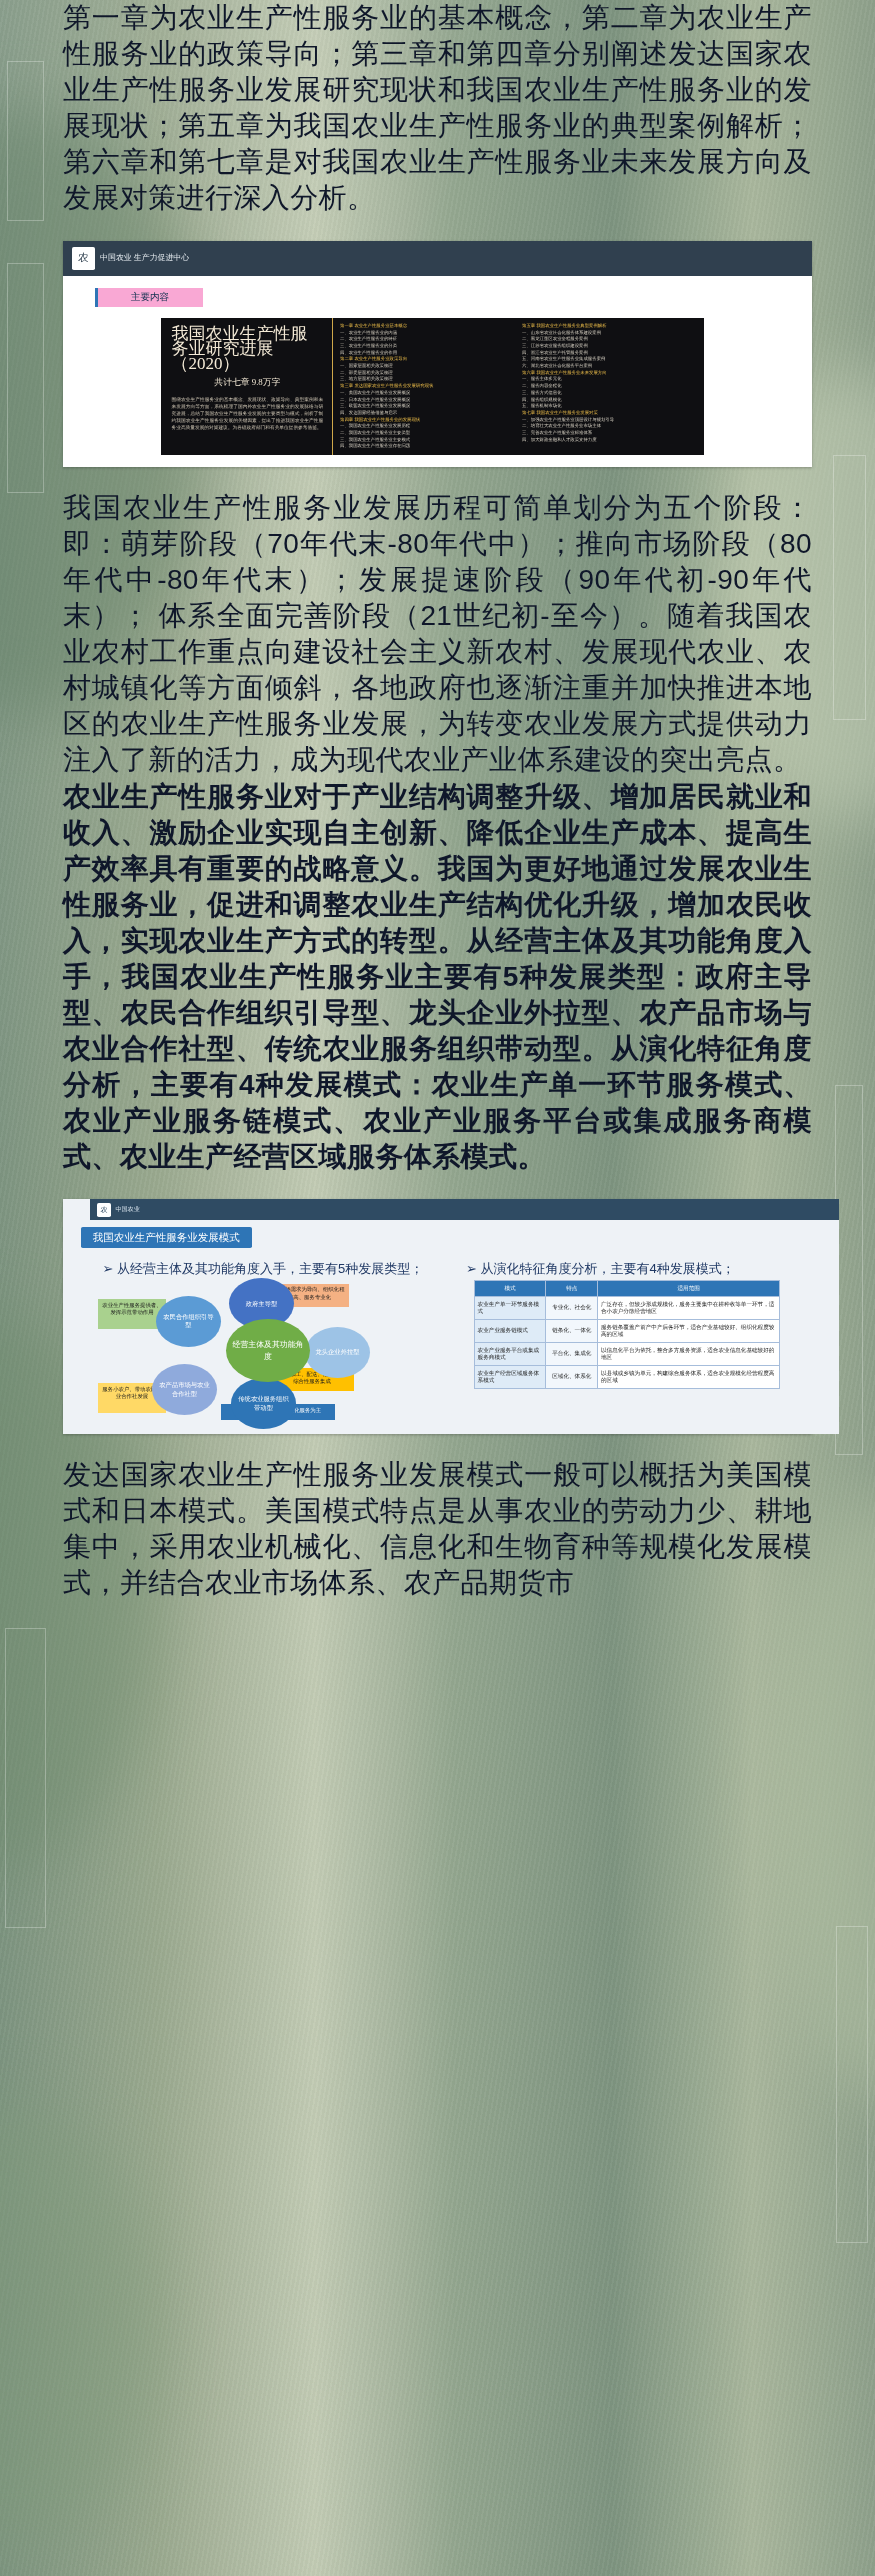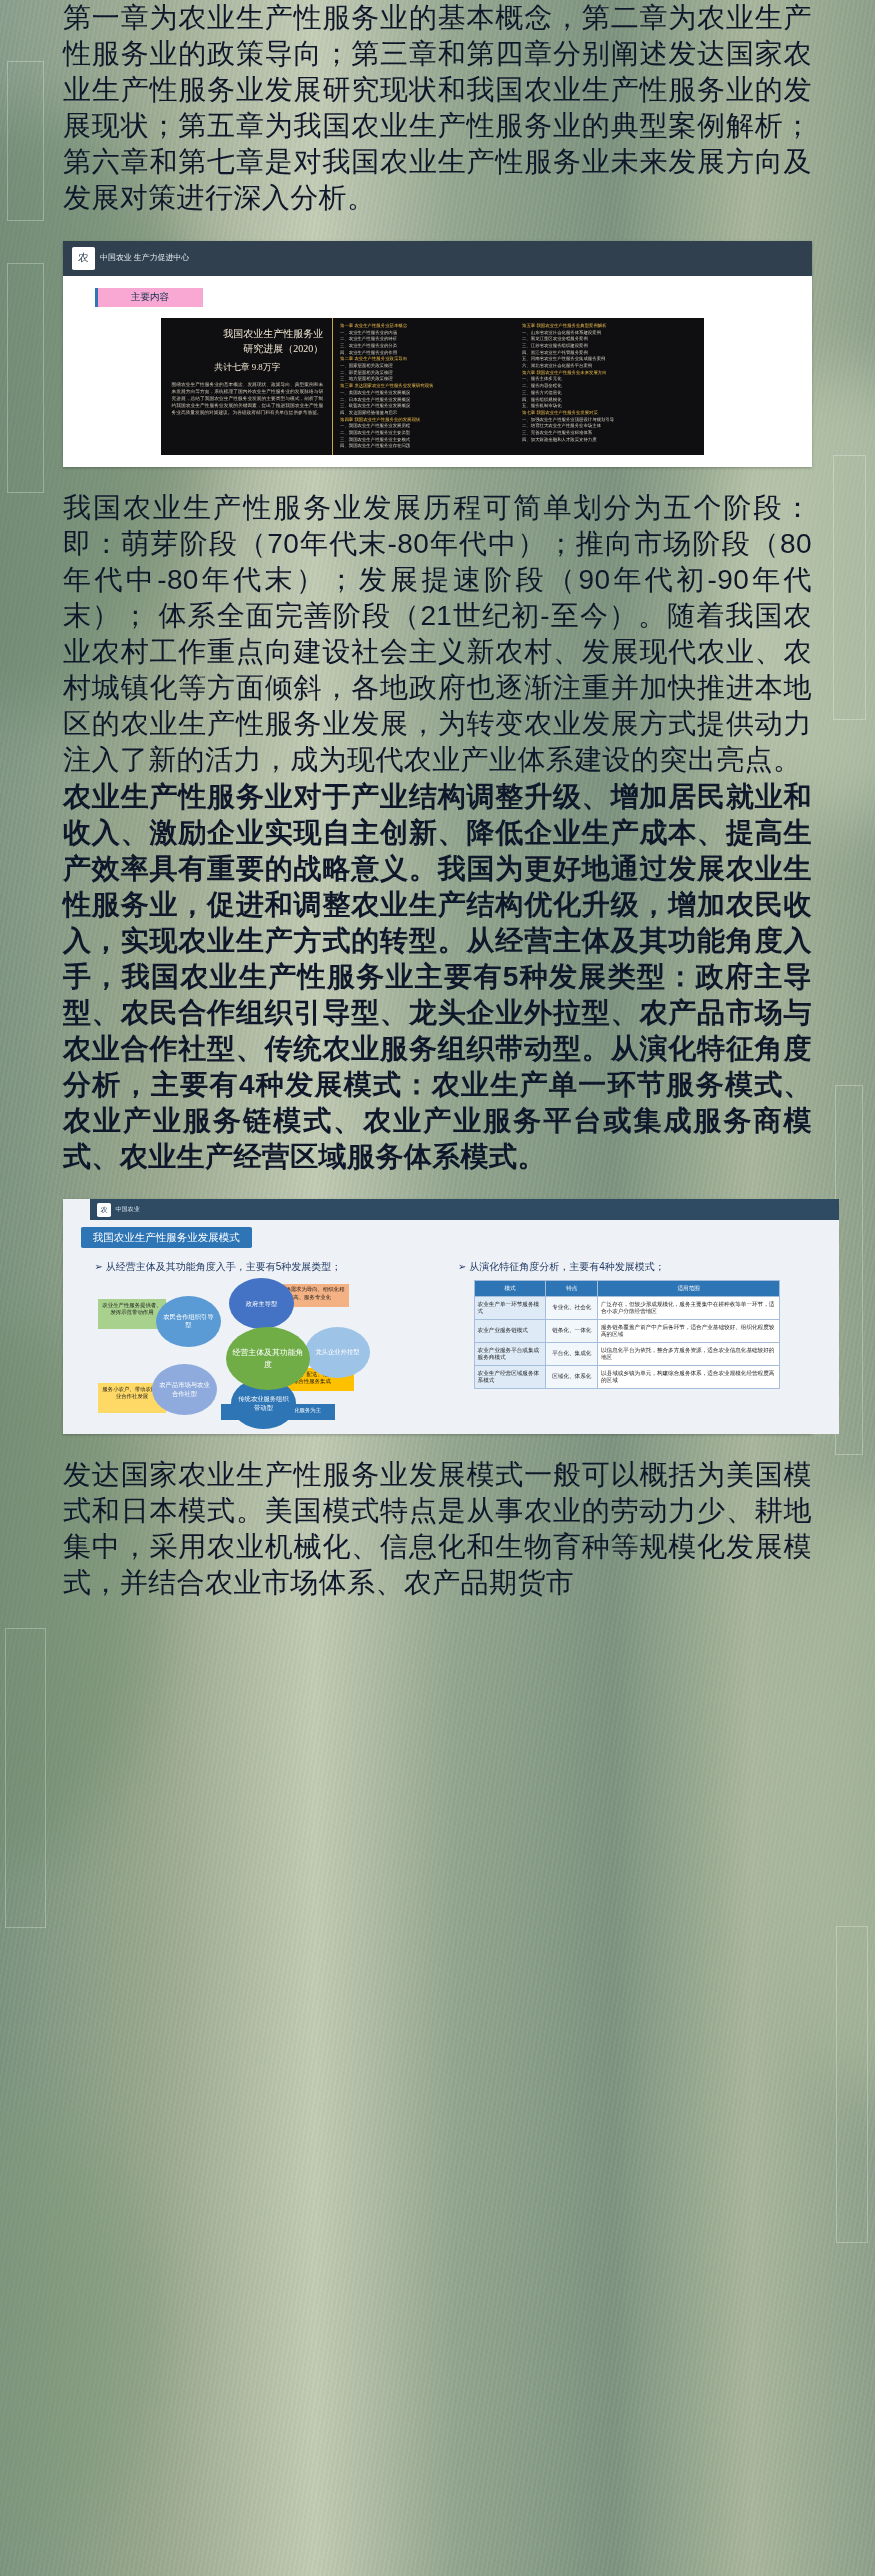--- a/index.html
+++ b/index.html
@@ -129,26 +129,25 @@
     display: flex;
   }
   .s1-left {
     width: 172px;
     padding: 8.8px 8.8px 5.3px 10.5px;
     box-sizing: border-box;
     color: #f2e9d8;
     border-right: 0.9px solid #cfa84a;
   }
   .s1-title {
-    font-size: 10px;
+    font-size: 17px;
     line-height: 15px;
-    text-align: right;
+    text-align: left;
     color: #f4ead6;
     font-family: "Liberation Serif", serif;
-    margin-left: 44px;
   }
   .s1-sub {
     font-size: 8.8px;
     text-align: center;
     margin-top: 5.3px;
     color: #f4ead6;
     font-family: "Liberation Serif", serif;
   }
   .s1-abstract {
     margin-top: 7px;
@@ -198,34 +197,35 @@
     position: absolute;
     left: 17.5px; top: 28px;
     background: #2e75b6;
     color: #fff;
     font-size: 10.5px;
     padding: 3.5px 12.3px;
     border-radius: 1.8px;
   }
   .s2-col-head {
     position: absolute;
-    font-size: 10px;
+    font-size: 13px;
     color: #1f3864;
+    margin-left: 8px;
   }
   .s2-left-head  { left: 31.5px;  top: 61px; }
   .s2-right-head { left: 395px; top: 61px; }
 
   .venn {
     position: absolute;
     left: 35px; top: 81px;
     width: 350px; height: 140px;
   }
   .venn-center {
     position: absolute;
-    left: 128px; top: 47px;
+    left: 128px; top: 39px;
     width: 84px; height: 63px;
     background: #70ad47;
     border-radius: 50%;
     color: #fff;
     font-size: 7.9px;
     line-height: 11.4px;
     display: flex; align-items: center; justify-content: center; text-align: center;
     padding: 0 5.3px;
     box-sizing: border-box;
   }

